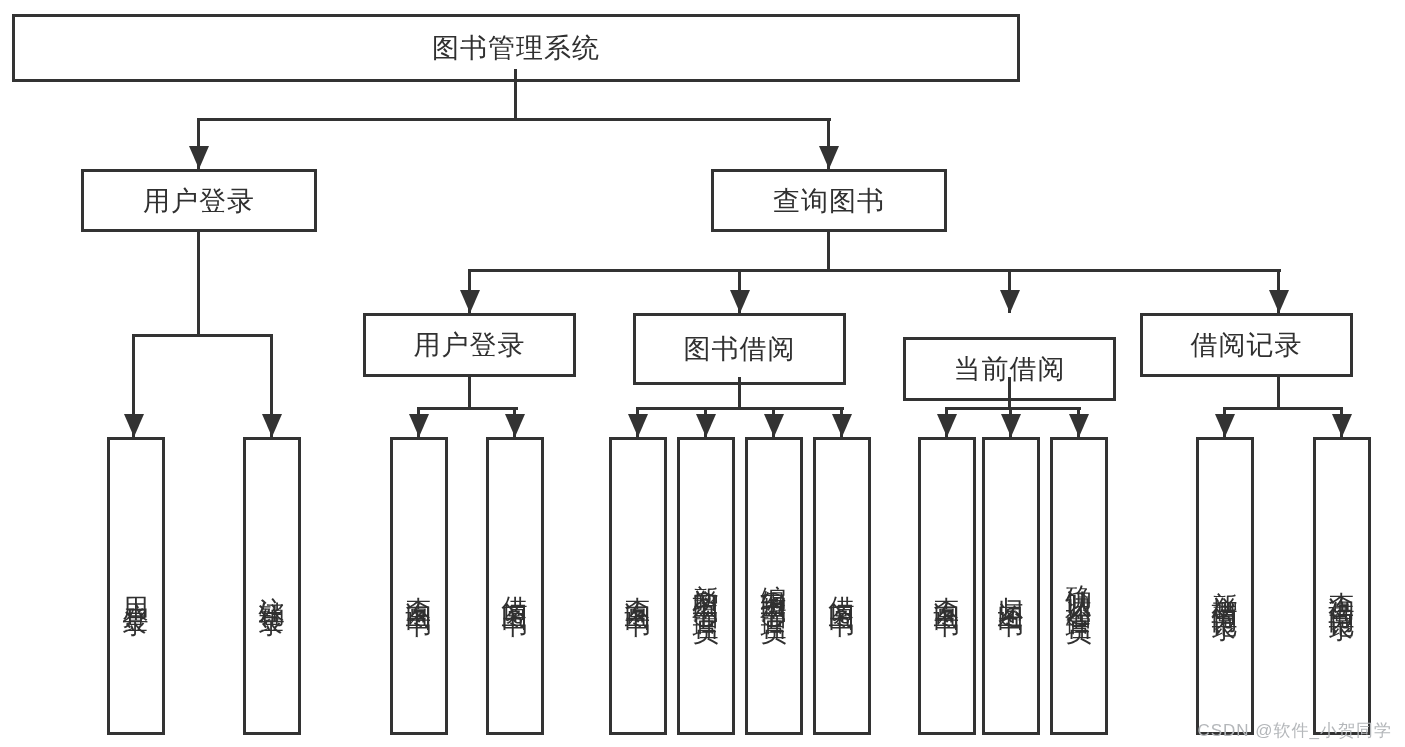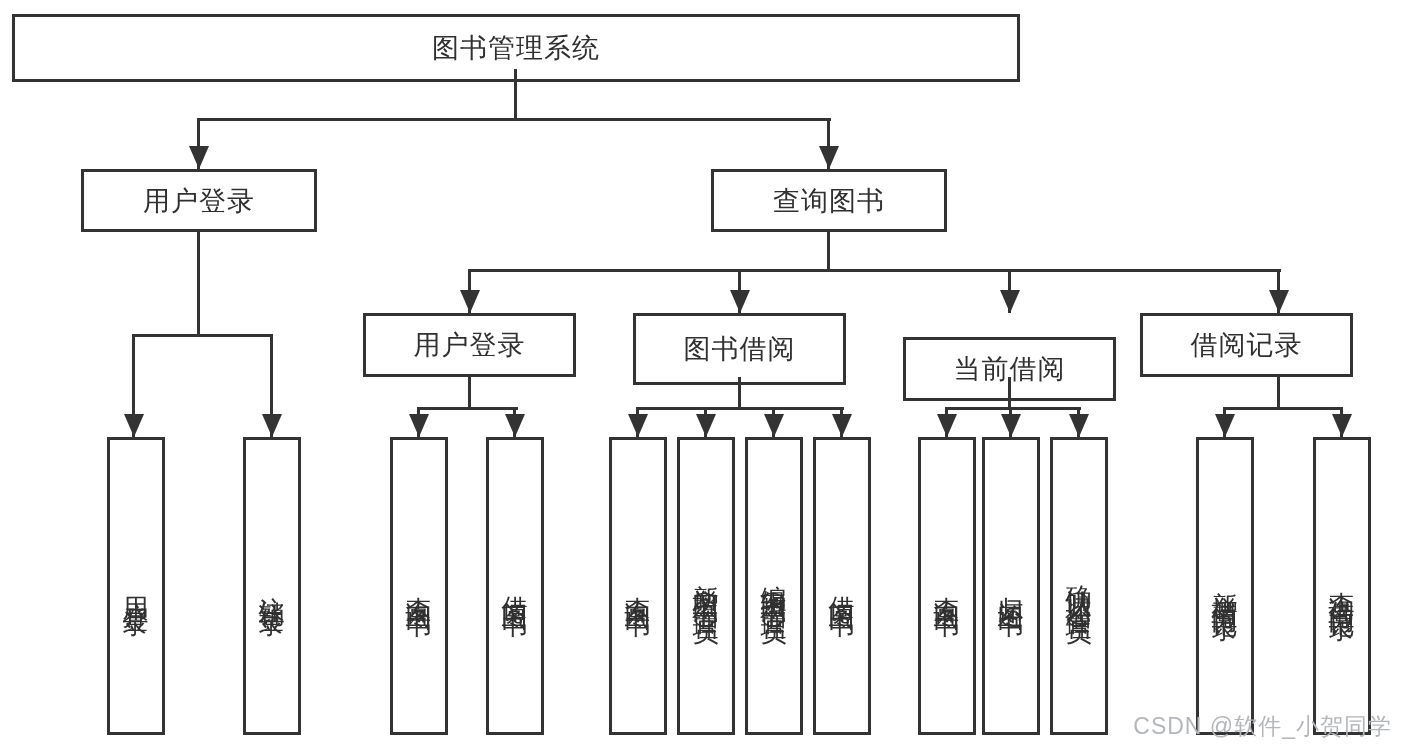--- a/index.html
+++ b/index.html
@@ -54,21 +54,21 @@
     position: absolute;
     width: 0; height: 0;
     border-left: 10px solid transparent;
     border-right: 10px solid transparent;
     border-top: 23px solid #333333;
   }
   .watermark {
     position: absolute;
     right: 13px;
     bottom: 5px;
-    font-size: 23px;
+    font-size: 17px;
     letter-spacing: 1px;
     color: #b4b7ba;
     white-space: nowrap;
   }
 </style>
 </head>
 <body>
 
 <div class="canvas">
 

